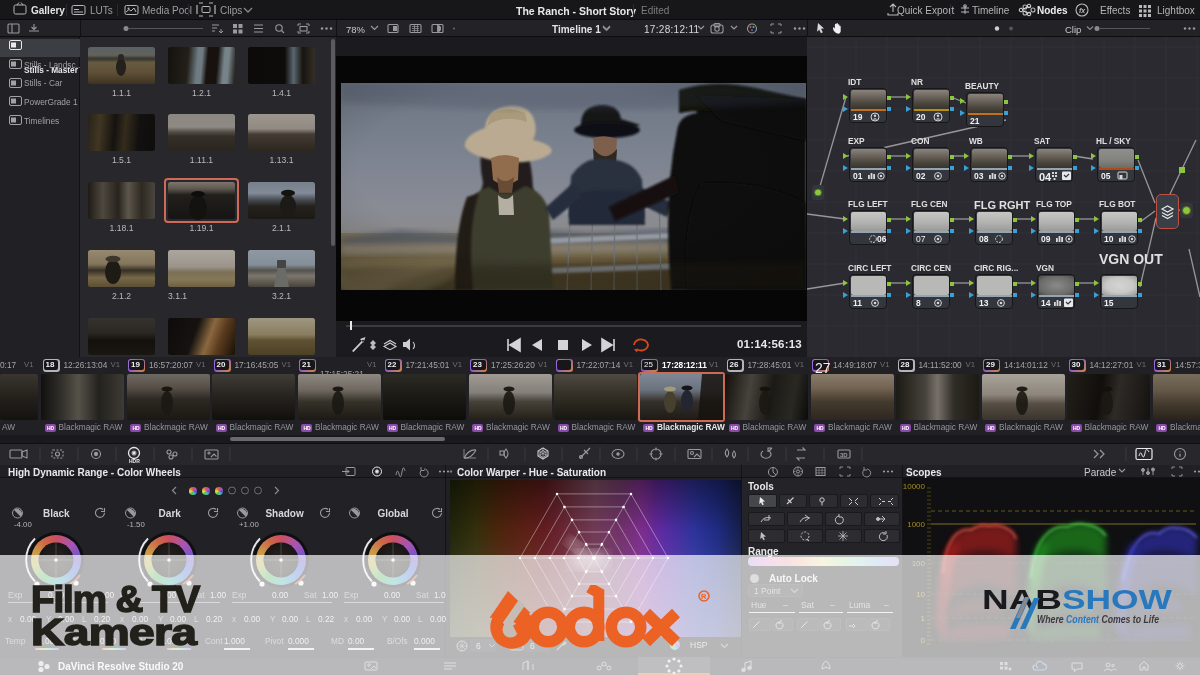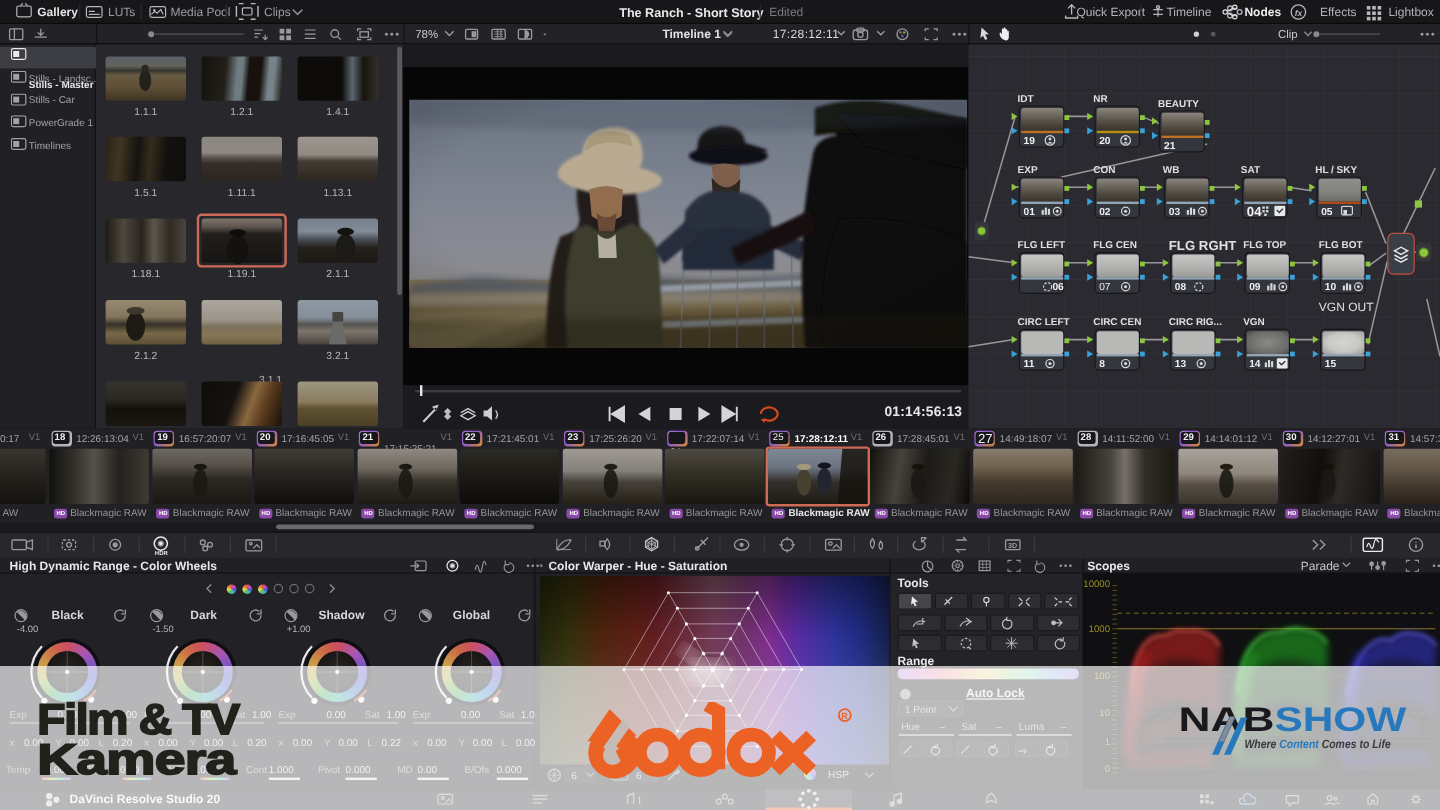--- a/index.html
+++ b/index.html
@@ -203,21 +203,21 @@
 <div class="t" style="left:248px;top:154.5px;font-size:8.6px;color:#b9b9bc;font-weight:400;width:67px;text-align:center;white-space:nowrap;left:248px;">1.13.1</div>
 <div class="abs" style="left:88px;top:182px;width:67px;height:37px;background:linear-gradient(90deg,#1e1a15 0%,#4e483e 22%,#28231d 45%,#5c564c 60%,#2e2921 80%,#4a453e 100%);border-radius:2.5px;"></div>
 <div class="t" style="left:88px;top:222.5px;font-size:8.6px;color:#b9b9bc;font-weight:400;width:67px;text-align:center;white-space:nowrap;left:88px;">1.18.1</div>
 <div class="abs" style="left:168px;top:182px;width:67px;height:37px;background:linear-gradient(180deg,#7e756c 0%,#5f5850 18%,#211f1b 35%,#171513 100%);border-radius:2.5px;"></div>
 <div class="t" style="left:168px;top:222.5px;font-size:8.6px;color:#b9b9bc;font-weight:400;width:67px;text-align:center;white-space:nowrap;left:168px;">1.19.1</div>
 <div class="abs" style="left:248px;top:182px;width:67px;height:37px;background:linear-gradient(180deg,#76818c 0%,#828b97 30%,#474c53 48%,#25221d 65%,#1c1915 100%);border-radius:2.5px;"></div>
 <div class="t" style="left:248px;top:222.5px;font-size:8.6px;color:#b9b9bc;font-weight:400;width:67px;text-align:center;white-space:nowrap;left:248px;">2.1.1</div>
 <div class="abs" style="left:88px;top:250px;width:67px;height:37px;background:linear-gradient(180deg,#95896f 0%,#84765c 38%,#363026 55%,#776848 75%,#5c4f34 100%);border-radius:2.5px;"></div>
 <div class="t" style="left:88px;top:290.5px;font-size:8.6px;color:#b9b9bc;font-weight:400;width:67px;text-align:center;white-space:nowrap;left:88px;">2.1.2</div>
 <div class="abs" style="left:168px;top:250px;width:67px;height:37px;background:linear-gradient(180deg,#aaa69e 0%,#9c948a 45%,#7c7058 60%,#857756 80%,#6d6042 100%);border-radius:2.5px;"></div>
-<div class="t" style="left:168px;top:290.5px;font-size:8.6px;color:#b9b9bc;font-weight:400;width:67px;text-align:right;white-space:nowrap;left:168px;margin-top:20px;">3.1.1</div>
+<div class="t" style="left:168px;top:290.5px;font-size:8.6px;color:#b9b9bc;font-weight:400;width:67px;text-align:left;white-space:nowrap;left:168px;">3.1.1</div>
 <div class="abs" style="left:248px;top:250px;width:67px;height:37px;background:linear-gradient(180deg,#8f99a3 0%,#848e98 40%,#53534f 55%,#7d766d 70%,#47433c 100%);border-radius:2.5px;"></div>
 <div class="t" style="left:248px;top:290.5px;font-size:8.6px;color:#b9b9bc;font-weight:400;width:67px;text-align:center;white-space:nowrap;left:248px;">3.2.1</div>
 <div class="abs" style="left:88px;top:318px;width:67px;height:37px;background:linear-gradient(180deg,#36322e 0%,#2b2723 40%,#14110d 60%,#1a1712 100%);border-radius:2.5px;"></div>
 <div class="abs" style="left:168px;top:318px;width:67px;height:37px;background:linear-gradient(110deg,#0e0c0a 0%,#151210 40%,#8a6840 60%,#5c3c1e 75%,#161108 100%);border-radius:2.5px;"></div>
 <div class="abs" style="left:248px;top:318px;width:67px;height:37px;background:linear-gradient(180deg,#9e9680 0%,#8a7d60 45%,#5f5233 60%,#4c4026 100%);border-radius:2.5px;"></div>
 <div class="abs" style="left:164px;top:178px;width:75px;height:45px;border:2px solid #cf6a58;border-radius:4px;"></div>
 <svg class="abs" style="left:88px;top:47px" width="67" height="37">
       <ellipse cx="33" cy="20" rx="5" ry="9" fill="#23211c"></ellipse>
       <circle cx="33" cy="10" r="3" fill="#2a2722"></circle>
     </svg>
@@ -673,21 +673,21 @@
         <rect x="11" y="0.5" width="9" height="8.5" rx="1" fill="#e8e8ea"></rect>
         <path d="M13 4l2 2 3-3" stroke="#33363d" stroke-width="1.2" fill="none"></path>
       </g>
     </svg>
 <div class="abs" style="left:1074.5px;top:281.5px;width:4.5px;height:4.5px;background:#8cc63f;"></div>
 <div class="abs" style="left:1074.5px;top:292.5px;width:4.5px;height:4.5px;background:#3aa0d8;"></div>
 <svg class="abs" style="left:1030px;top:279px" width="7" height="24">
       <path d="M1 1l5 3L1 7z" fill="#8cc63f"></path>
       <path d="M1 13l5 3L1 19z" fill="#3aa0d8"></path>
     </svg>
-<div class="t" style="left:1099px;top:251px;font-size:10px;color:#e0e0e2;font-weight:400;">VGN OUT</div>
+<div class="t" style="left:1099px;top:251px;font-size:14px;color:#e0e0e2;font-weight:700;">VGN OUT</div>
 <div class="abs" style="left:1100px;top:274px;width:38px;height:35px;background:#33363d;border:1px solid #17171a;border-radius:4px;"></div>
 <div class="abs" style="left:1101.5px;top:275.5px;width:35px;height:19px;background:radial-gradient(ellipse at center,#d4d4d2 0%,#c8c8c6 55%,#9a9a98 100%);border-radius:2px;"></div>
 <div class="abs" style="left:1101.5px;top:294.5px;width:35px;height:2px;background:#93a5b5;"></div>
 <div class="t" style="left:1104px;top:298px;font-size:8.5px;color:#f0f0f2;font-weight:700;">15</div>
 <div class="abs" style="left:1137.5px;top:281.5px;width:4.5px;height:4.5px;background:#8cc63f;"></div>
 <div class="abs" style="left:1137.5px;top:292.5px;width:4.5px;height:4.5px;background:#3aa0d8;"></div>
 <svg class="abs" style="left:1093px;top:279px" width="7" height="24">
       <path d="M1 1l5 3L1 7z" fill="#8cc63f"></path>
       <path d="M1 13l5 3L1 19z" fill="#3aa0d8"></path>
     </svg>
@@ -792,21 +792,21 @@
 <div class="abs" style="left:727.7px;top:360.2px;width:14.6px;height:10.1px;border-radius:2px;background:#17171a;"></div>
 <div class="t" style="left:729.5px;top:360.2px;font-size:8px;color:#f0f0f2;font-weight:700;">26</div>
 <div class="t" style="left:747.5px;top:359.5px;font-size:8.3px;color:#a5a5a8;font-weight:400;">17:28:45:01</div>
 <div class="t" style="left:794.5px;top:359.8px;font-size:7.8px;color:#6d6d72;font-weight:400;">V1</div>
 <div class="abs" style="left:725.0px;top:374px;width:83px;height:46px;background:linear-gradient(100deg,#12100c 0%,#46423c 30%,#1c1a16 55%,#2a2822 80%,#0c0a08 100%);border-radius:2px;"></div>
 <div class="abs" style="left:728.5px;top:424px;width:11px;height:8px;border-radius:2px;background:#8a4aa8;"></div>
 <div class="t" style="left:731.0px;top:424.5px;font-size:5px;color:#fff;font-weight:700;">HD</div>
 <div class="t" style="left:742.5px;top:421.5px;font-size:8.3px;color:#96969a;font-weight:400;">Blackmagic RAW</div>
 <div class="abs" style="left:812.0px;top:359px;width:17px;height:12.5px;border-radius:3px;background:linear-gradient(135deg,#b478d8 0%,#8a5ad0 40%,#d88a30 100%);"></div>
 <div class="abs" style="left:813.2px;top:360.2px;width:14.6px;height:10.1px;border-radius:2px;background:#17171a;"></div>
-<div class="t" style="left:815.0px;top:360.2px;font-size:11px;color:#f0f0f2;font-weight:400;">27</div>
+<div class="t" style="left:815.0px;top:360.2px;font-size:14px;color:#f0f0f2;font-weight:400;">27</div>
 <div class="t" style="left:833.0px;top:359.5px;font-size:8.3px;color:#a5a5a8;font-weight:400;">14:49:18:07</div>
 <div class="t" style="left:880.0px;top:359.8px;font-size:7.8px;color:#6d6d72;font-weight:400;">V1</div>
 <div class="abs" style="left:810.5px;top:374px;width:83px;height:46px;background:linear-gradient(180deg,#887c6c 0%,#746452 30%,#443a2e 60%,#2e2620 100%);border-radius:2px;"></div>
 <div class="abs" style="left:814.0px;top:424px;width:11px;height:8px;border-radius:2px;background:#8a4aa8;"></div>
 <div class="t" style="left:816.5px;top:424.5px;font-size:5px;color:#fff;font-weight:700;">HD</div>
 <div class="t" style="left:828.0px;top:421.5px;font-size:8.3px;color:#96969a;font-weight:400;">Blackmagic RAW</div>
 <div class="abs" style="left:897.5px;top:359px;width:17px;height:12.5px;border-radius:3px;background:#b5b5b8;"></div>
 <div class="abs" style="left:898.7px;top:360.2px;width:14.6px;height:10.1px;border-radius:2px;background:#17171a;"></div>
 <div class="t" style="left:900.5px;top:360.2px;font-size:8px;color:#f0f0f2;font-weight:700;">28</div>
 <div class="t" style="left:918.5px;top:359.5px;font-size:8.3px;color:#a5a5a8;font-weight:400;">14:11:52:00</div>
@@ -1302,21 +1302,21 @@
         <path d="M20 21l5 4.5-2.6.2 1.4 2.8-1.4.7-1.4-2.8-1.8 1.6z" fill="#c0c0c3" stroke="none"></path>
         <circle cx="64" cy="25" r="4" stroke-dasharray="2 1.5"></circle>
         <path d="M66 28l2 2" stroke-width="1.1"></path>
         <path d="M102 20v10M97 25h10M98.5 21.5l7 7M98.5 28.5l7-7" stroke-width="0.8"></path>
         <path d="M144 22a4 4 0 1 0 2 2M145 20v3h-3"></path>
       </g>
     </svg>
 <div class="t" style="left:748px;top:546px;font-size:10px;color:#e8e8ea;font-weight:700;">Range</div>
 <div class="abs" style="left:748px;top:557px;width:151px;height:9px;border-radius:4px;background:linear-gradient(90deg,#b89ae0,#e09ad0,#eda0a8,#edc0a0,#e8e0a0,#b8e0a8,#a0d8d0,#a0b8e8,#b0a0e0);"></div>
 <div class="abs" style="left:750px;top:574px;width:9px;height:9px;border-radius:50%;background:#9a9a9e;"></div>
-<div class="t" style="left:805px;top:572.5px;font-size:10px;color:#e4e4e6;font-weight:700;text-decoration:underline;">Auto Lock</div>
+<div class="t" style="left:769px;top:572.5px;font-size:10px;color:#e4e4e6;font-weight:700;">Auto Lock</div>
 <div class="abs" style="left:748px;top:584px;width:55px;height:13px;background:#2c2c31;border:1px solid #3a3a3f;border-radius:3px;"></div>
 <div class="t" style="left:754px;top:585.5px;font-size:8.5px;color:#b0b0b3;font-weight:400;">1 Point</div>
 <svg class="abs" style="left:788px;top:584px" width="14" height="13">
       <path d="M3 5l3.5 3.5L10 5" stroke="#8a8a8e" fill="none" stroke-width="1.1"></path>
     </svg>
 <div class="t" style="left:751px;top:600px;font-size:8.5px;color:#b0b0b3;font-weight:400;">Hue</div>
 <div class="t" style="left:783px;top:600px;font-size:8.5px;color:#b0b0b3;font-weight:400;">–</div>
 <div class="t" style="left:801px;top:600px;font-size:8.5px;color:#b0b0b3;font-weight:400;">Sat</div>
 <div class="t" style="left:830px;top:600px;font-size:8.5px;color:#b0b0b3;font-weight:400;">–</div>
 <div class="t" style="left:849px;top:600px;font-size:8.5px;color:#b0b0b3;font-weight:400;">Luma</div>

